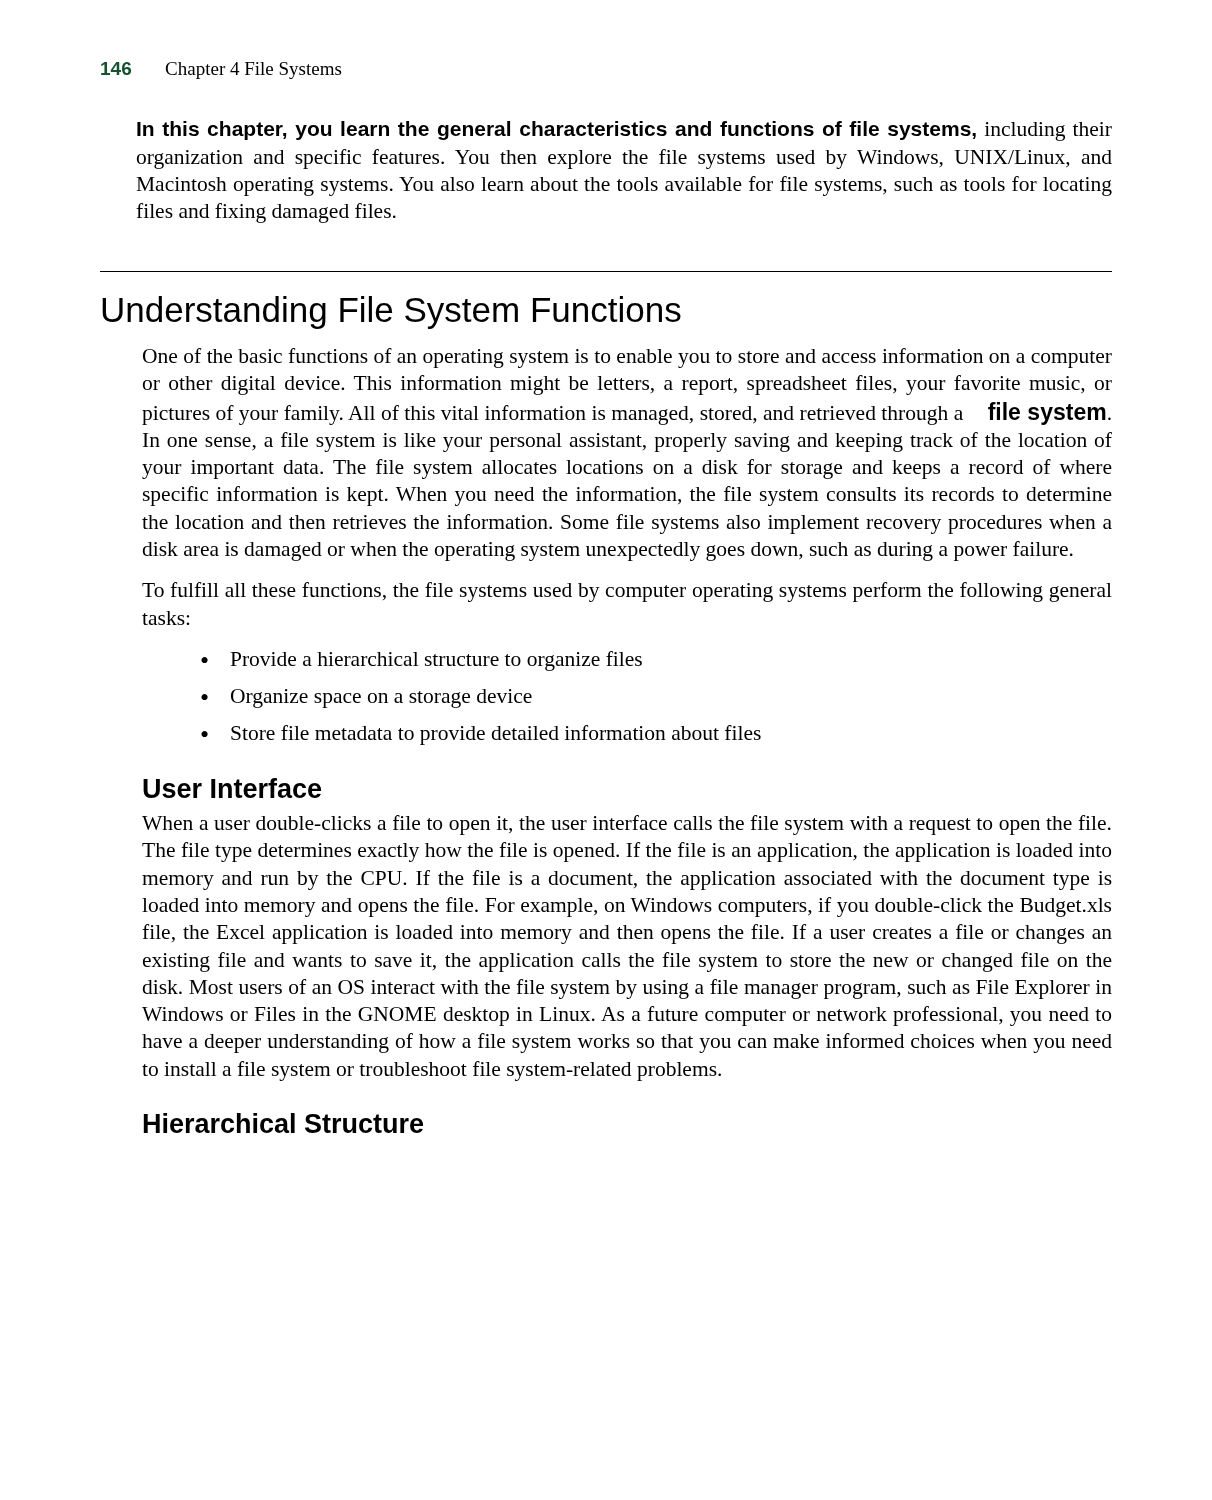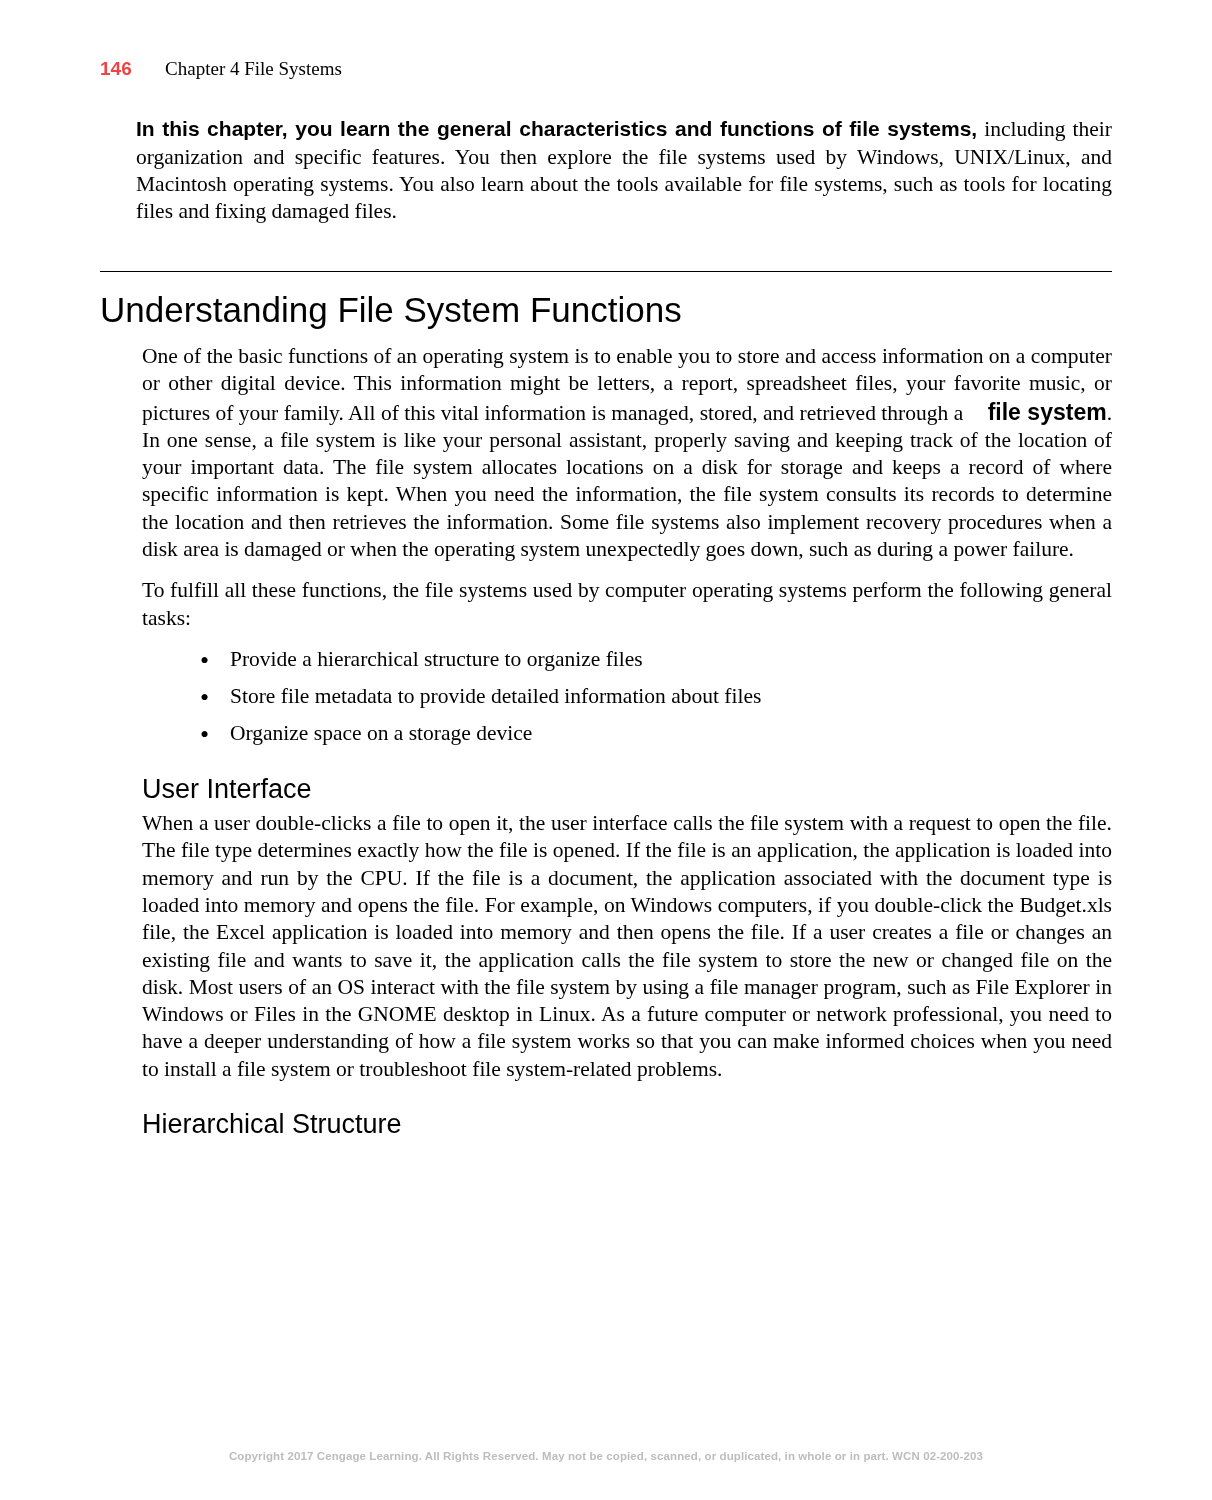--- a/index.html
+++ b/index.html
@@ -18,21 +18,21 @@
     color: #000;
     font-size: 21.5px;
     line-height: 1.27;
   }
   .running-head {
     margin-bottom: 34px;
   }
   .page-num {
     font-family: Arial, Helvetica, sans-serif;
     font-weight: 700;
-    color: #ef4444;
+    color: #14532d;
     font-size: 19px;
   }
   .chapter-label {
     font-family: "Times New Roman", Times, serif;
     font-size: 19px;
     color: #000000;
     margin-left: 28px;
   }
   .intro-block {
     margin-left: 36px;
@@ -82,21 +82,21 @@
   }
   ul.tasks li::before {
     content: "•";
     position: absolute;
     left: 0;
     top: -2px;
     font-size: 26px;
   }
   h2.sub {
     font-family: Arial, Helvetica, sans-serif;
-    font-weight: 400;
+    font-weight: 700;
     font-size: 27px;
     margin: 24px 0 4px 0;
     color: #000;
   }
   .copyright {
     position: absolute;
     bottom: 36px;
     left: 100px;
     right: 100px;
     font-family: Arial, Helvetica, sans-serif;
@@ -128,25 +128,24 @@
   <h1 class="sec">Understanding File System Functions</h1>
 
   <div class="body-block">
     <p>
       <span>One of the basic functions of an operating system is to enable you to store and access information on a computer or other digital device. This information might be letters, a report, spreadsheet files, your favorite music, or pictures of your family. All of this vital information is managed, stored, and retrieved through a </span><span class="term">file system</span><span>. In one sense, a file system is like your personal assistant, properly saving and keeping track of the location of your important data. The file system allocates locations on a disk for storage and keeps a record of where specific information is kept. When you need the information, the file system consults its records to determine the location and then retrieves the information. Some file systems also implement recovery procedures when a disk area is damaged or when the operating system unexpectedly goes down, such as during a power failure.</span>
     </p>
     <p>To fulfill all these functions, the file systems used by computer operating systems perform the following general tasks:</p>
 
     <ul class="tasks">
       <li>Provide a hierarchical structure to organize files</li>
+      <li>Organize space on a storage device</li>
       <li>Store file metadata to provide detailed information about files</li>
-      <li>Organize space on a storage device</li>
     </ul>
 
     <h2 class="sub">User Interface</h2>
     <p>When a user double-clicks a file to open it, the user interface calls the file system with a request to open the file. The file type determines exactly how the file is opened. If the file is an application, the application is loaded into memory and run by the CPU. If the file is a document, the application associated with the document type is loaded into memory and opens the file. For example, on Windows computers, if you double-click the Budget.xls file, the Excel application is loaded into memory and then opens the file. If a user creates a file or changes an existing file and wants to save it, the application calls the file system to store the new or changed file on the disk. Most users of an OS interact with the file system by using a file manager program, such as File Explorer in Windows or Files in the GNOME desktop in Linux. As a future computer or network professional, you need to have a deeper understanding of how a file system works so that you can make informed choices when you need to install a file system or troubleshoot file system-related problems.</p>
 
     <h2 class="sub">Hierarchical Structure</h2>
   </div>
 
-  <div class="copyright">Copyright 2017 Cengage Learning. All Rights Reserved. May not be copied, scanned, or duplicated, in whole or in part.  WCN 02-200-203</div>
 
 </div>
 
 </body></html>

